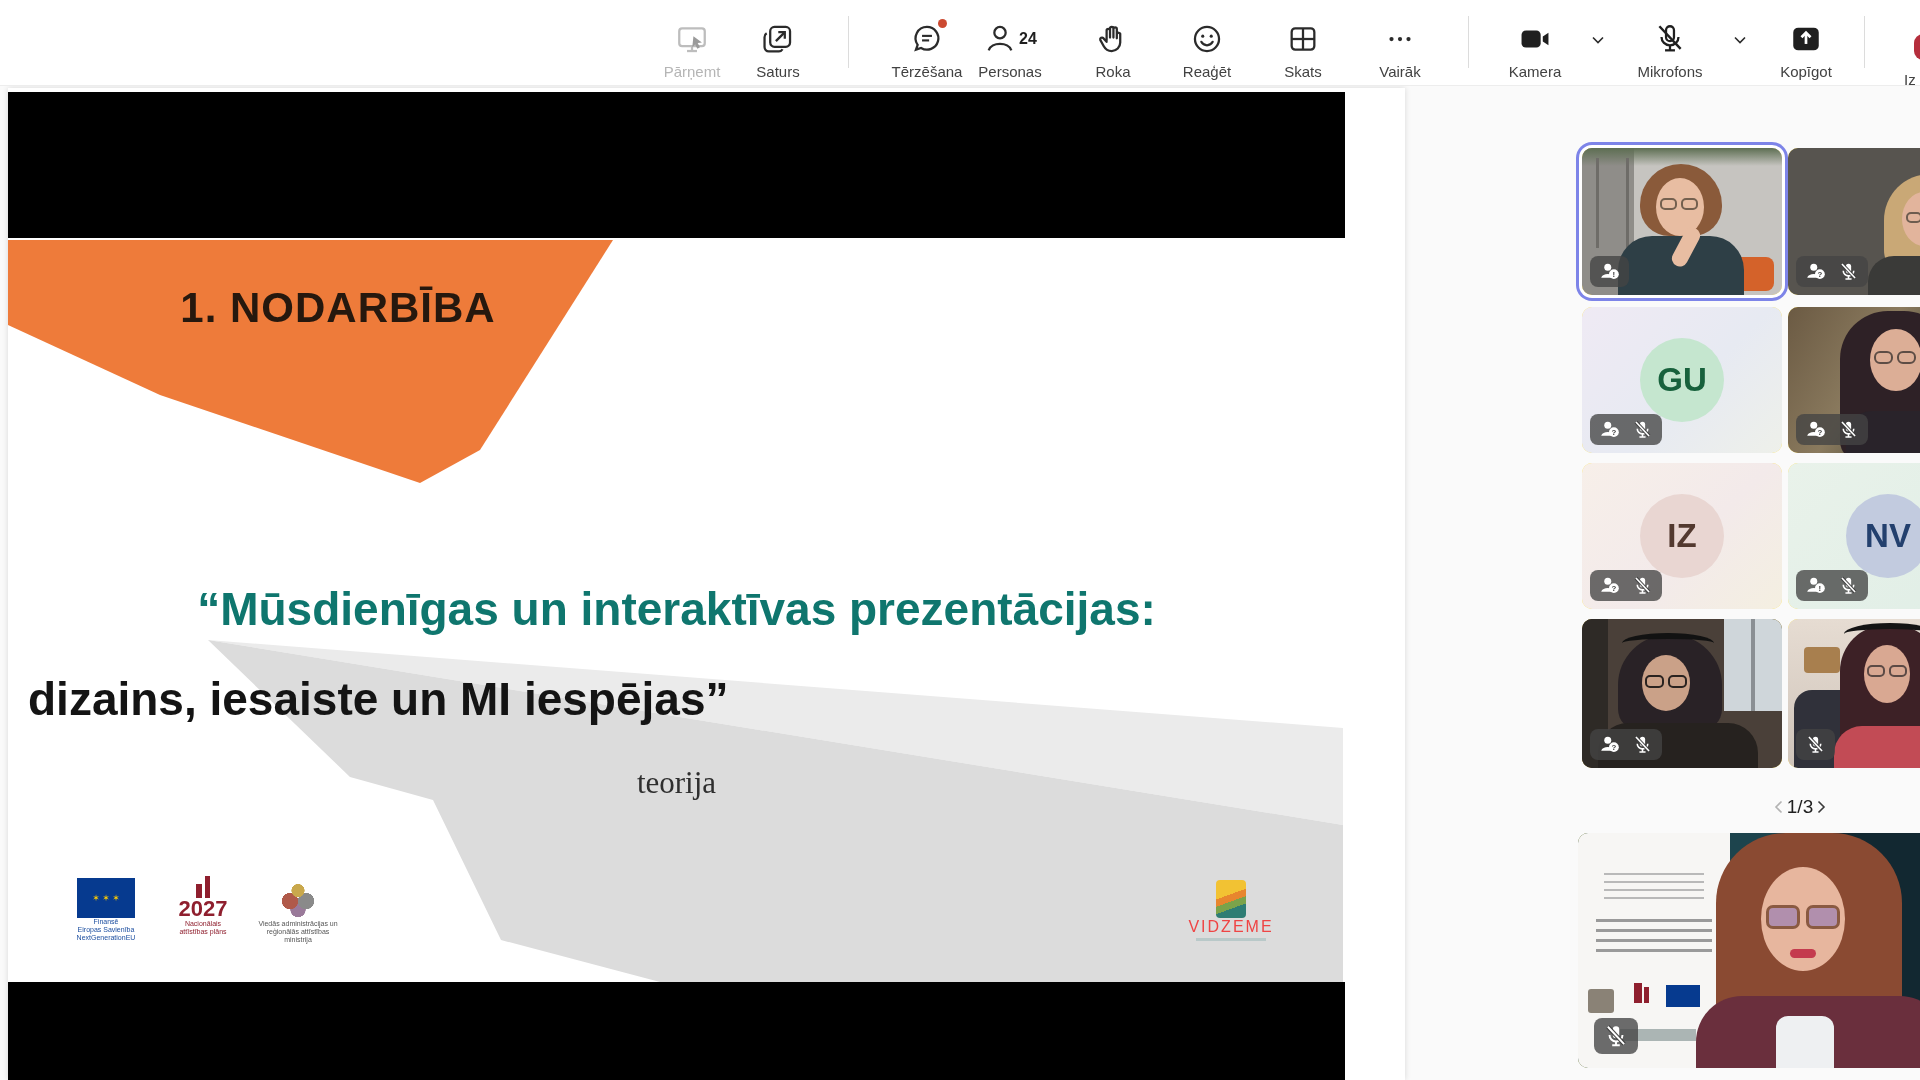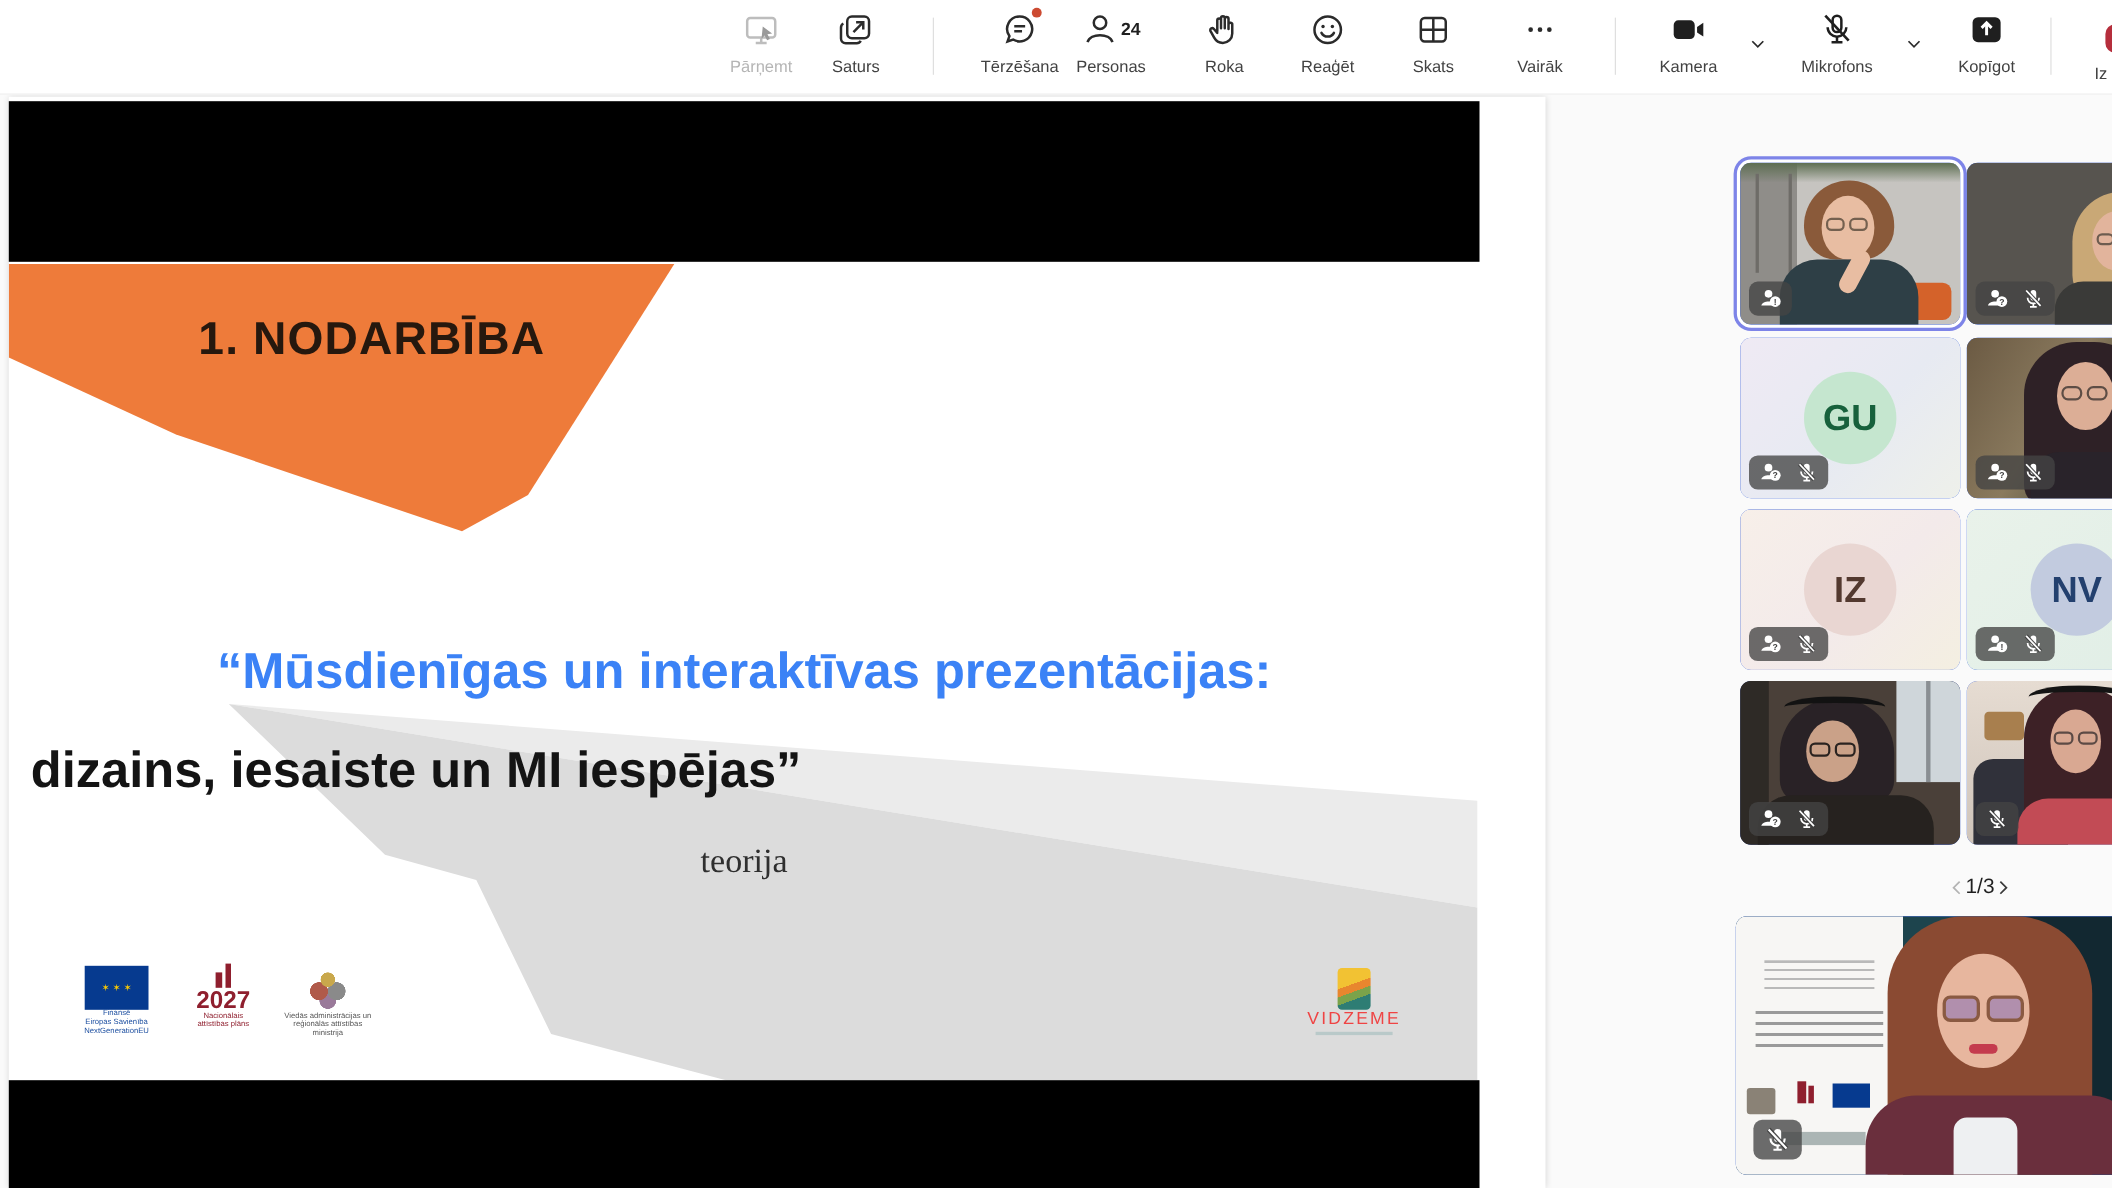--- a/index.html
+++ b/index.html
@@ -2,21 +2,21 @@
 <html><head>
 <meta charset="utf-8">
 <style>
   * { margin:0; padding:0; box-sizing:border-box; }
   html,body { width:1920px; height:1080px; overflow:hidden; background:#fafafa;
               font-family:"Liberation Sans", sans-serif; }
 
   
   .toolbar { position:absolute; left:0; top:0; width:1920px; height:86px;
              background:#ffffff; border-bottom:1px solid #ededed; z-index:50; }
-  .tb-item { position:absolute; top:8px; width:100px; height:66px; text-align:center; cursor:pointer; }
+  .tb-item { position:absolute; top:20px; width:100px; height:66px; text-align:center; cursor:pointer; }
   .tb-item .ic { position:relative; display:inline-block; width:34px; height:34px; margin-top:2px; }
   .tb-label { display:block; margin-top:3px; font-size:15px; color:#424242; white-space:nowrap; }
   .tb-item.disabled .tb-label { color:#b5b5b5; }
   .tb-divider { position:absolute; top:16px; width:1px; height:52px; background:#dcdcdc; }
   .tb-chevron { position:absolute; top:34px; width:16px; height:12px; }
   .red-dot { position:absolute; right:-3px; top:-3px; width:9px; height:9px;
              border-radius:50%; background:#cc4a31; }
   .pers-count { font-size:16px; font-weight:bold; color:#1f1f1f; vertical-align:12px; margin-left:2px; }
   .leave-blob { position:absolute; right:0; top:14px; width:22px; height:26px;
                 background:#b52e3c; border-radius:9px 0 0 9px; }
@@ -25,21 +25,21 @@
   .slide { position:absolute; left:8px; top:88px; width:1397px; height:992px;
            background:#ffffff; box-shadow:0 0 6px rgba(0,0,0,.14);padding-left:32px; }
   .bar-top { position:absolute; left:0; top:4px; width:1337px; height:146px; background:#000; }
   .bar-bot { position:absolute; left:0; top:894px; width:1337px; height:98px; background:#000; }
   .slide svg.shapes { position:absolute; left:0; top:0; }
   .session-label { position:absolute; left:70px; top:196px; width:520px; text-align:center;
                    font-size:42px; font-weight:bold; color:#26180e; letter-spacing:1px; }
   .session-date  { position:absolute; left:70px; top:274px; width:520px; text-align:center;
                    font-size:27px; font-weight:bold; color:#ffffff; }
   .title-l1 { position:absolute; left:20px; top:494px; width:1297px; text-align:center;
-              font-size:46px; font-weight:bold; color:#3b82f6; }
+              font-size:46px; font-weight:bold; color:#0f766e; }
   .title-l2 { position:absolute; left:20px; top:584px; width:1297px; text-align:left;
               font-size:46px; font-weight:bold; color:#141414; }
   .sub-l1 { position:absolute; left:20px; top:636px; width:1297px; text-align:center;
             font-family:"Liberation Serif", serif; font-size:31px; color:#2f2f2f; }
   .sub-l2 { position:absolute; left:20px; top:677px; width:1297px; text-align:center;
             font-family:"Liberation Serif", serif; font-size:31px; color:#2f2f2f; }
 
   .logo { position:absolute; text-align:center; }
   .logo .cap { font-size:7px; line-height:8px; white-space:pre-line; }
   .eu-flag { width:58px; height:40px; background:#063a8f; margin:0 auto;
@@ -53,21 +53,21 @@
           radial-gradient(circle at 50% 30%, #c9a84c 0 18%, transparent 19%),
           radial-gradient(circle at 30% 55%, #b05a4a 0 22%, transparent 23%),
           radial-gradient(circle at 70% 55%, #8a8a8a 0 22%, transparent 23%),
           radial-gradient(circle at 50% 75%, #9a7a9a 0 20%, transparent 21%); }
   .vidz-icon { width:30px; height:38px; border-radius:4px; background:
                linear-gradient(160deg,#f2c233 0 40%, #e8862e 40% 55%, #7ba34a 55% 70%, #2e7d74 70% 100%); }
   .vidz-word { font-size:16px; font-weight:normal; letter-spacing:2px; color:#ef4444; }
   .vidz-tag { width:70px; height:3px; background:#b9c9c9; margin:2px auto 0; }
 
   
-  .tile { position:absolute; border-radius:10px; overflow:hidden; background:#1d4ed8; cursor:pointer; }
+  .tile { position:absolute; border-radius:10px; overflow:hidden; background:#fde047; cursor:pointer; }
   .tile.active { box-shadow:0 0 0 3px #ffffff, 0 0 0 6px #7d84e8; }
   .tile .inner { position:absolute; inset:0; }
   .initials-circle { position:absolute; left:50%; top:50%; transform:translate(-50%,-50%);
                      width:84px; height:84px; border-radius:50%;
                      display:flex; align-items:center; justify-content:center;
                      font-size:33px; font-weight:bold; }
   .badge-pill { position:absolute; left:8px; bottom:8px; display:flex; gap:12px; align-items:center;
                 background:rgba(68,68,68,.78); border-radius:8px; padding:5px 9px; z-index:5; }
   .badge-pill .bi { width:21px; height:21px; }
   .shape { position:absolute; }

